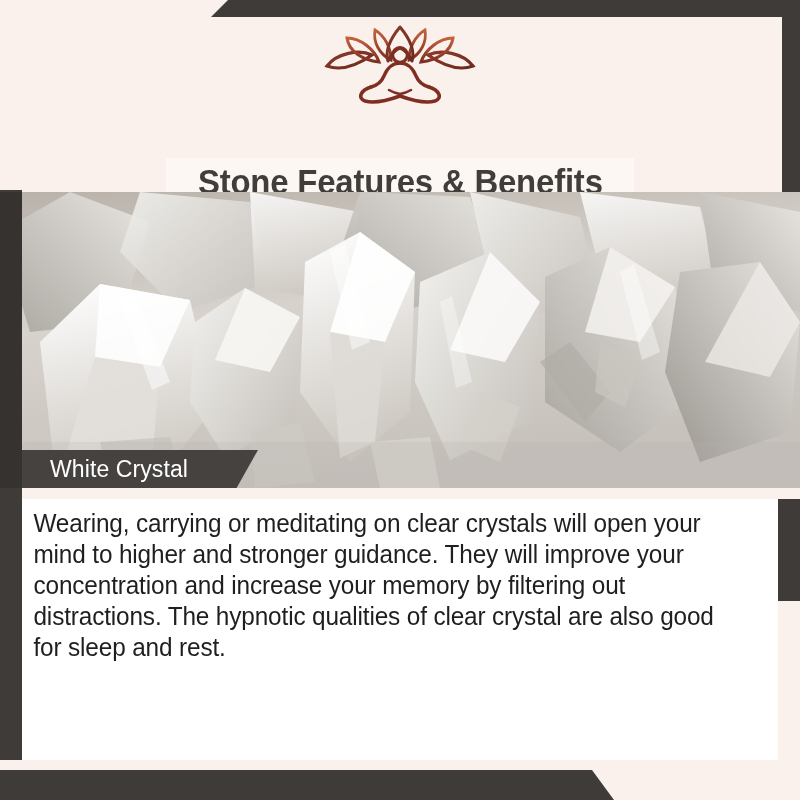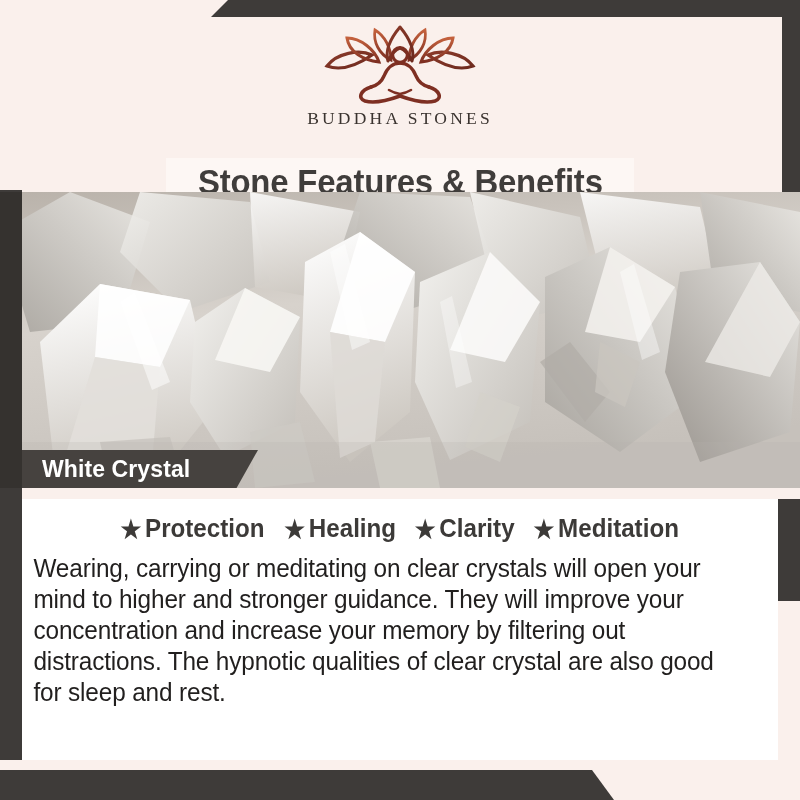--- a/index.html
+++ b/index.html
@@ -142,24 +142,24 @@
     top: 450px;
     left: 22px;
     width: 236px;
     height: 39px;
     background: #46423f;
     clip-path: polygon(0 0, 236px 0, 214px 39px, 0 39px);
     display: flex;
     align-items: center;
   }
   .name-text {
-    margin-left: 20px;
+    margin-left: 28px;
     color: #ffffff;
     font-size: 23px;
-    font-weight: bold;
+    font-weight: normal;
     letter-spacing: 0.1px;
   }
 
   
   .gap-strip {
     position: absolute;
     top: 488px;
     left: 22px;
     width: 778px;
     height: 11px;
@@ -257,21 +257,20 @@
 
         <circle cx="85" cy="33" r="7.4" fill="none" stroke="#7e2f22" stroke-width="3.2"></circle>
 
         <path d="M85 41 C78 41 72 46 69 54 C66 61 60 64 56 65" fill="none" stroke="#7e2f22" stroke-width="3.4" stroke-linecap="round"></path>
         <path d="M85 41 C92 41 98 46 101 54 C104 61 110 64 114 65" fill="none" stroke="#7e2f22" stroke-width="3.4" stroke-linecap="round"></path>
 
         <path d="M56 65 C46 68 42 76 50 79 C60 82 74 78 85 74 C96 78 110 82 120 79 C128 76 124 68 114 65" fill="none" stroke="#7e2f22" stroke-width="3.6" stroke-linecap="round" stroke-linejoin="round"></path>
 
         <path d="M74 68 C79 71 85 72 85 72 C85 72 91 71 96 68" fill="none" stroke="#7e2f22" stroke-width="2.6" stroke-linecap="round"></path>
       </svg>
-      <span class="logo-word">BUDDHA STONES</span>
     </div>
   </div>
 
   <div class="title-banner">
     <span class="title-text">Stone Features &amp; Benefits</span>
   </div>
 
   <div class="photo">
     <svg viewBox="0 0 800 296" preserveAspectRatio="none" aria-hidden="true">
       <defs>
@@ -344,22 +343,19 @@
   </div>
   <div class="photo-left-edge"></div>
 
   <div class="name-band">
     <span class="name-text">White Crystal</span>
   </div>
 
   <div class="gap-strip"></div>
 
   <div class="panel">
-    <div class="features">
-      <span class="feature"><span class="star">★</span><span>Protection</span></span><span class="feature"><span class="star">★</span><span>Healing</span></span><span class="feature"><span class="star">★</span><span>Clarity</span></span><span class="feature"><span class="star">★</span><span>Meditation</span></span>
-    </div>
     <p class="body-copy">Wearing, carrying or meditating on clear crystals will open your mind to higher and stronger guidance. They will improve your concentration and increase your memory by filtering out distractions. The hypnotic qualities of clear crystal are also good for sleep and rest.</p>
   </div>
 
   <div class="bottom-cream"></div>
   <div class="frame-bottom"></div>
 
 </div>
 
 </body></html>

